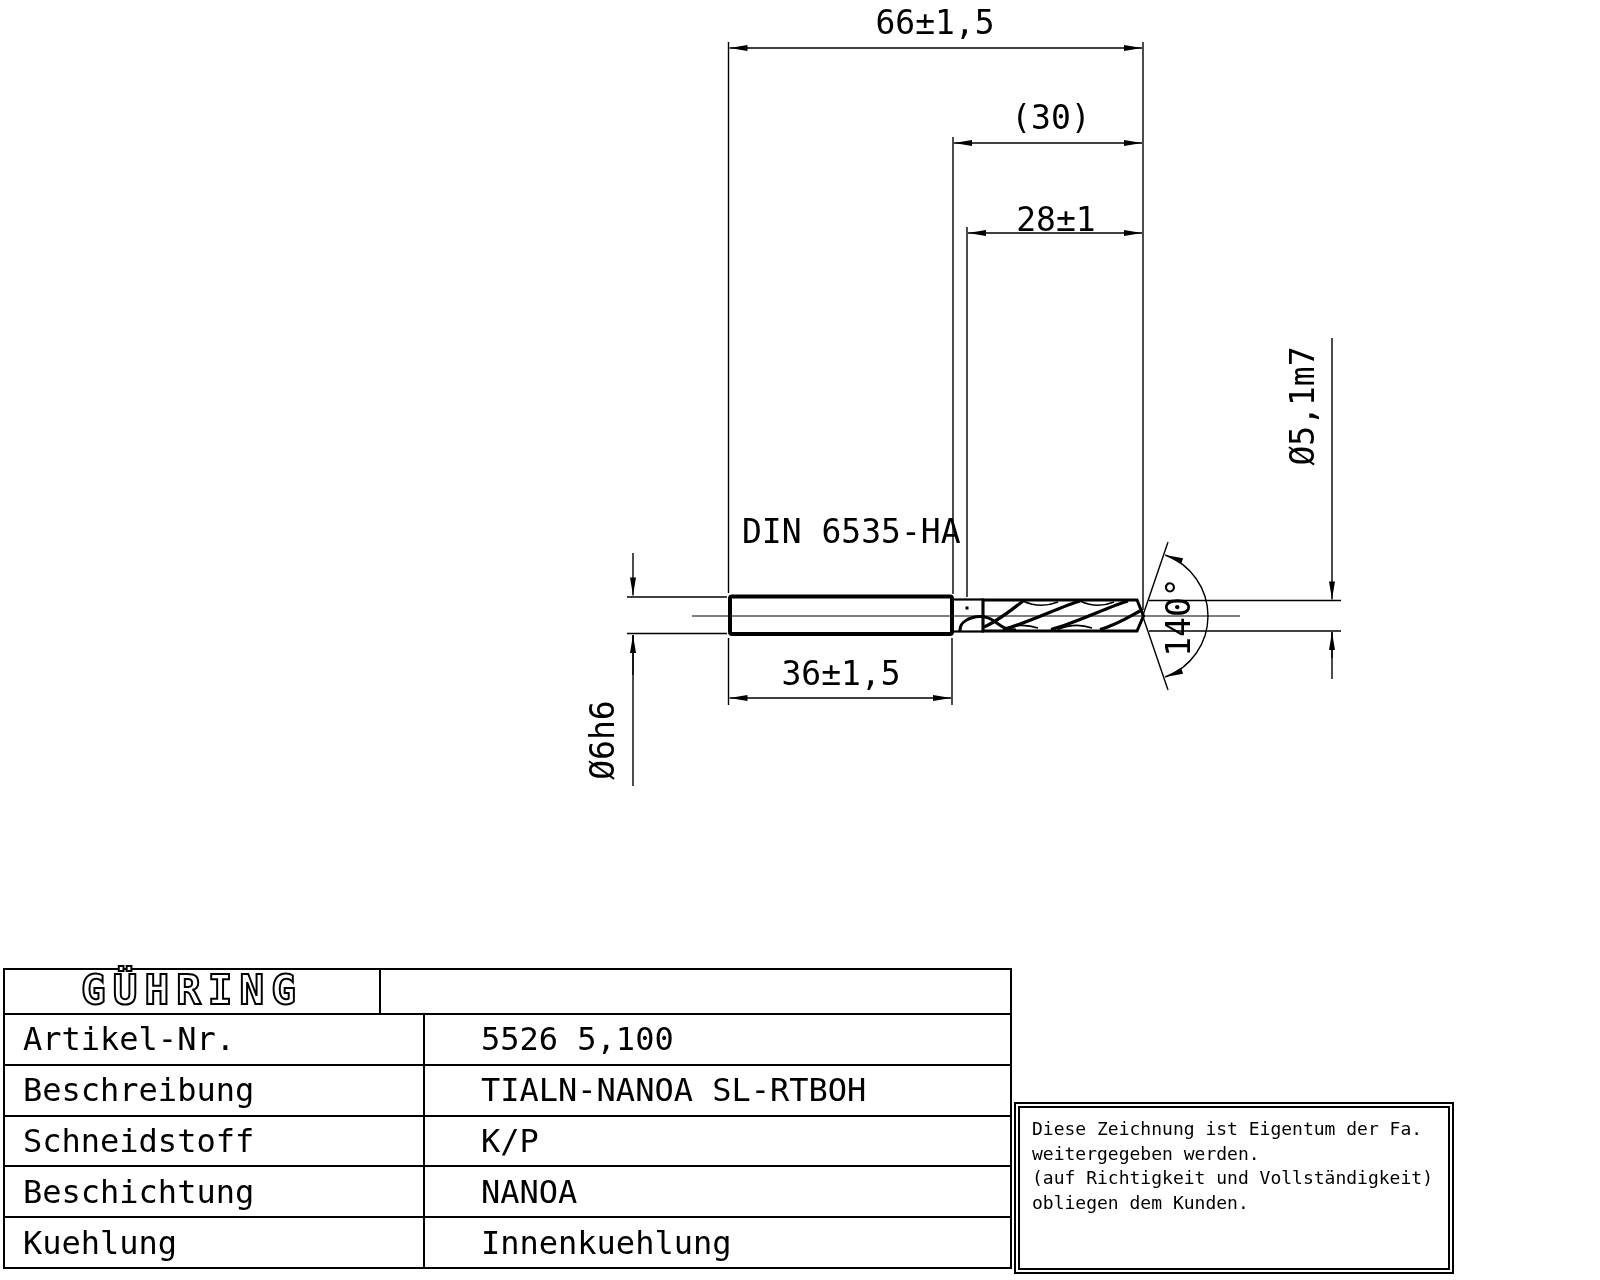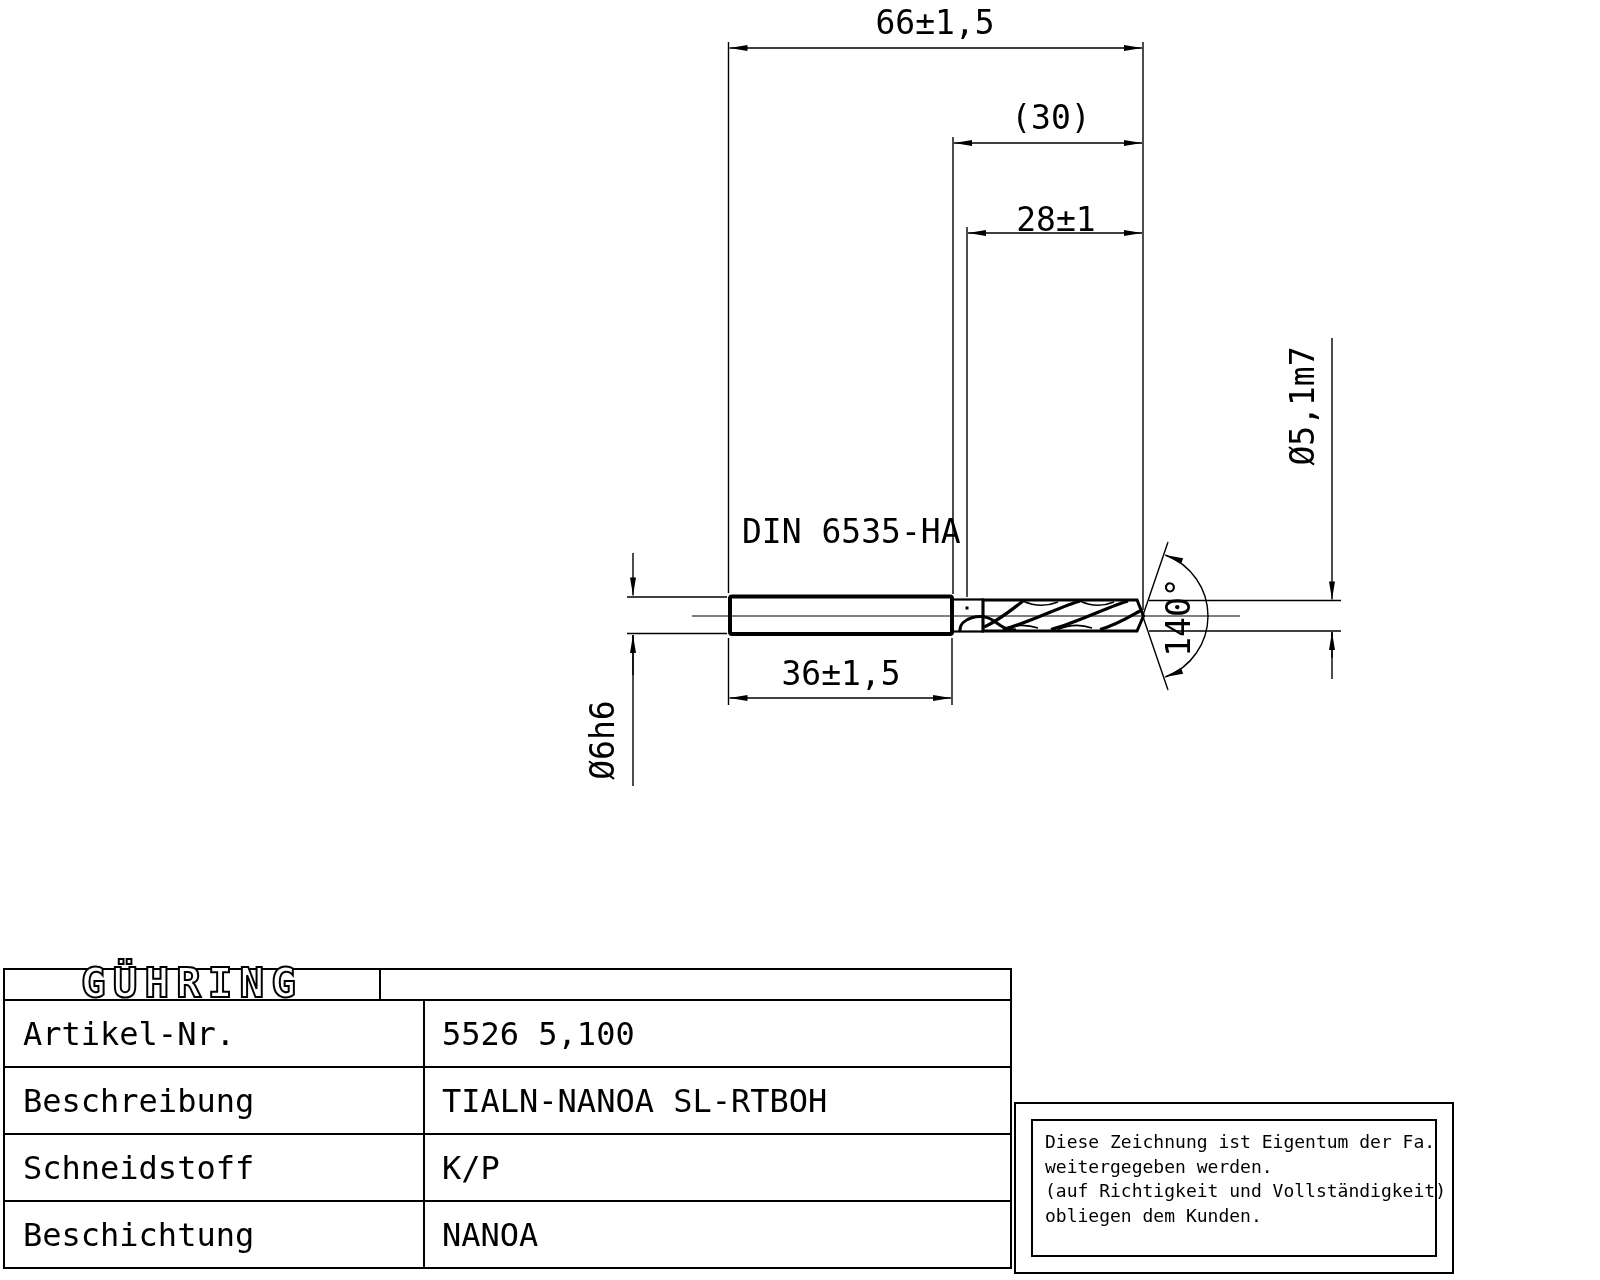--- a/index.html
+++ b/index.html
@@ -10,45 +10,45 @@
   #drawing-svg{position:absolute;left:0;top:0;}
   svg text{font-family:"DejaVu Sans Mono", monospace;fill:#000;}
   .dimtxt{font-size:33px;}
 
   
   #title-block{
     position:absolute;left:3px;top:968px;width:1009px;height:301px;
     border:2px solid #000;box-sizing:border-box;background:#fff;
     display:flex;flex-direction:column;
   }
-  .logo-row{height:29px;display:flex;flex:none;}
+  .logo-row{height:43px;display:flex;flex:none;}
   .logo-cell{
     width:376px;flex:none;border-right:2px solid #000;box-sizing:border-box;
     display:flex;align-items:center;justify-content:center;
   }
   .brand{
     font-size:41px;font-weight:bold;letter-spacing:7px;line-height:1;
     color:#fff;-webkit-text-stroke:2px #000;text-stroke:2px #000;
     transform:translateY(-1px);
   }
   .logo-spacer{flex:1;}
   .trow{
     flex:1;display:flex;border-top:2px solid #000;box-sizing:border-box;
     align-items:center;font-size:32px;line-height:1;
   }
   .tlabel{
     width:420px;flex:none;border-right:2px solid #000;box-sizing:border-box;
     padding-left:18px;align-self:stretch;display:flex;align-items:center;
   }
-  .tvalue{padding-left:17px;}
+  .tvalue{padding-left:17px;margin-left:39px;}
 
   
   #note-box{
     position:absolute;left:1014px;top:1102px;width:440px;height:172px;
-    border:2px solid #000;box-sizing:border-box;background:#fff;padding:15px;
+    border:2px solid #000;box-sizing:border-box;background:#fff;padding:2px;
   }
   #note-inner{
     border:2px solid #000;box-sizing:border-box;width:100%;height:100%;
     padding:9px 0 0 12px;
   }
   .note-line{font-size:18px;line-height:24.5px;white-space:pre;}
 </style>
 </head>
 <body>
 
@@ -149,20 +149,24 @@
     <div class="tvalue">TIALN-NANOA SL-RTBOH</div>
   </div>
   <div class="trow">
     <div class="tlabel">Schneidstoff</div>
     <div class="tvalue">K/P</div>
   </div>
   <div class="trow">
     <div class="tlabel">Beschichtung</div>
     <div class="tvalue">NANOA</div>
   </div>
+  <div class="trow">
+    <div class="tlabel">Kuehlung</div>
+    <div class="tvalue">Innenkuehlung</div>
+  </div>
 </div>
 
 <div id="note-box">
   <div id="note-inner">
     <div class="note-line">Diese Zeichnung ist Eigentum der Fa.</div>
     <div class="note-line">weitergegeben werden.</div>
     <div class="note-line">(auf Richtigkeit und Vollständigkeit)</div>
     <div class="note-line">obliegen dem Kunden.</div>
   </div>
 </div>

